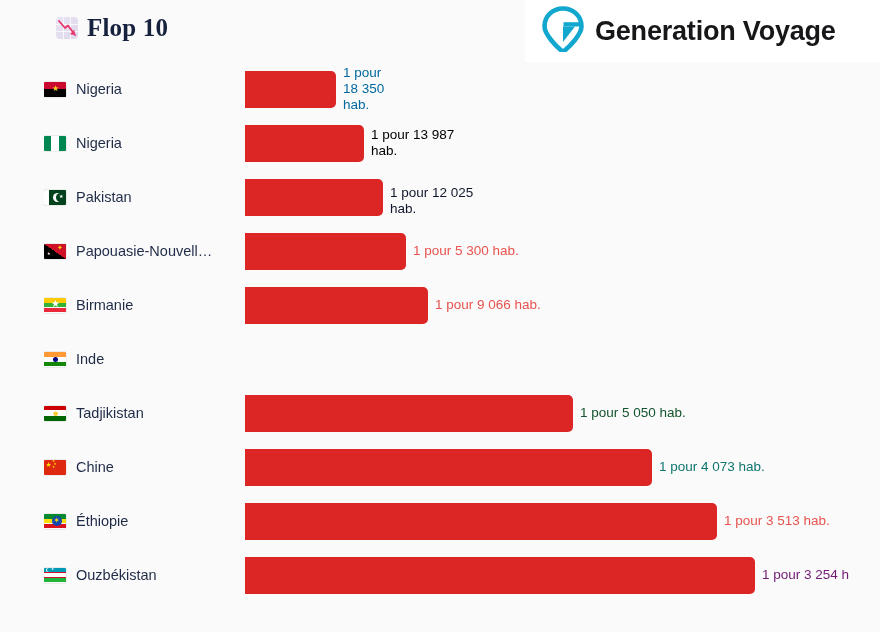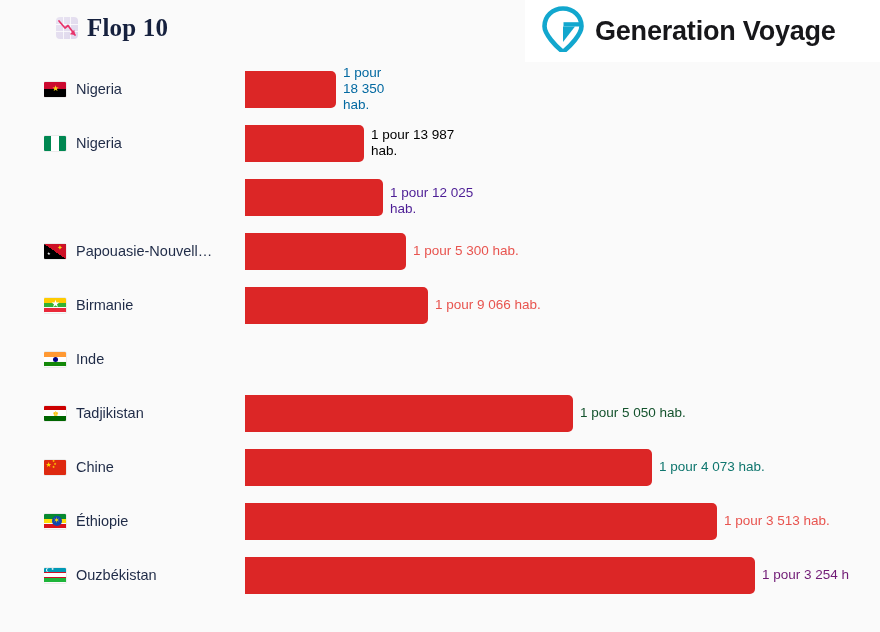--- a/index.html
+++ b/index.html
@@ -191,23 +191,33 @@
         </span>
         <span class="country-name">Nigeria</span>
       </div>
       <div class="bar-wrap">
         <div class="bar" style="width: 119px; background: rgb(220, 38, 38);"></div>
         <div class="bar-value" style="color: #000000;">1 pour 13 987
 hab.</div>
       </div>
     </div>
     <div class="row" style="top: 108px;">
+      <div class="row-label">
+        <span class="flag">
+          <span style="position:absolute;inset:0;background:#01411c"></span>
+    <span style="position:absolute;left:0;top:0;width:24%;height:100%;background:#fff"></span>
+    <span style="position:absolute;left:9px;top:3px;width:9px;height:9px;border-radius:50%;background:#fff"></span>
+    <span style="position:absolute;left:11.5px;top:3px;width:9px;height:9px;border-radius:50%;background:#01411c"></span>
+    <span style="position:absolute;left:15px;top:4.5px;width:5px;height:5px;color:#fff;font-size:5px;line-height:5px">★</span>
+        </span>
+        <span class="country-name">Pakistan</span>
+      </div>
       <div class="bar-wrap">
         <div class="bar" style="width: 138px; background: rgb(220, 38, 38);"></div>
-        <div class="bar-value" style="color: #4c1d95; margin-top: 8px;">1 pour 12 025
+        <div class="bar-value" style="color: #0f172a; margin-top: 8px;">1 pour 12 025
 hab.</div>
       </div>
     </div>
     <div class="row" style="top: 162px;">
       <div class="row-label">
         <span class="flag">
           <span style="position:absolute;inset:0;background:#000"></span>
     <span style="position:absolute;inset:0;background:linear-gradient(to bottom left,#ce1126 0 50%,transparent 50% 100%)"></span>
     <span style="position:absolute;left:13px;top:1.5px;width:6px;height:6px;color:#fcd116;font-size:7px;line-height:6px">✦</span>
     <span style="position:absolute;left:3px;top:7px;width:5px;height:5px;color:#fff;font-size:4px;line-height:5px">★</span>

